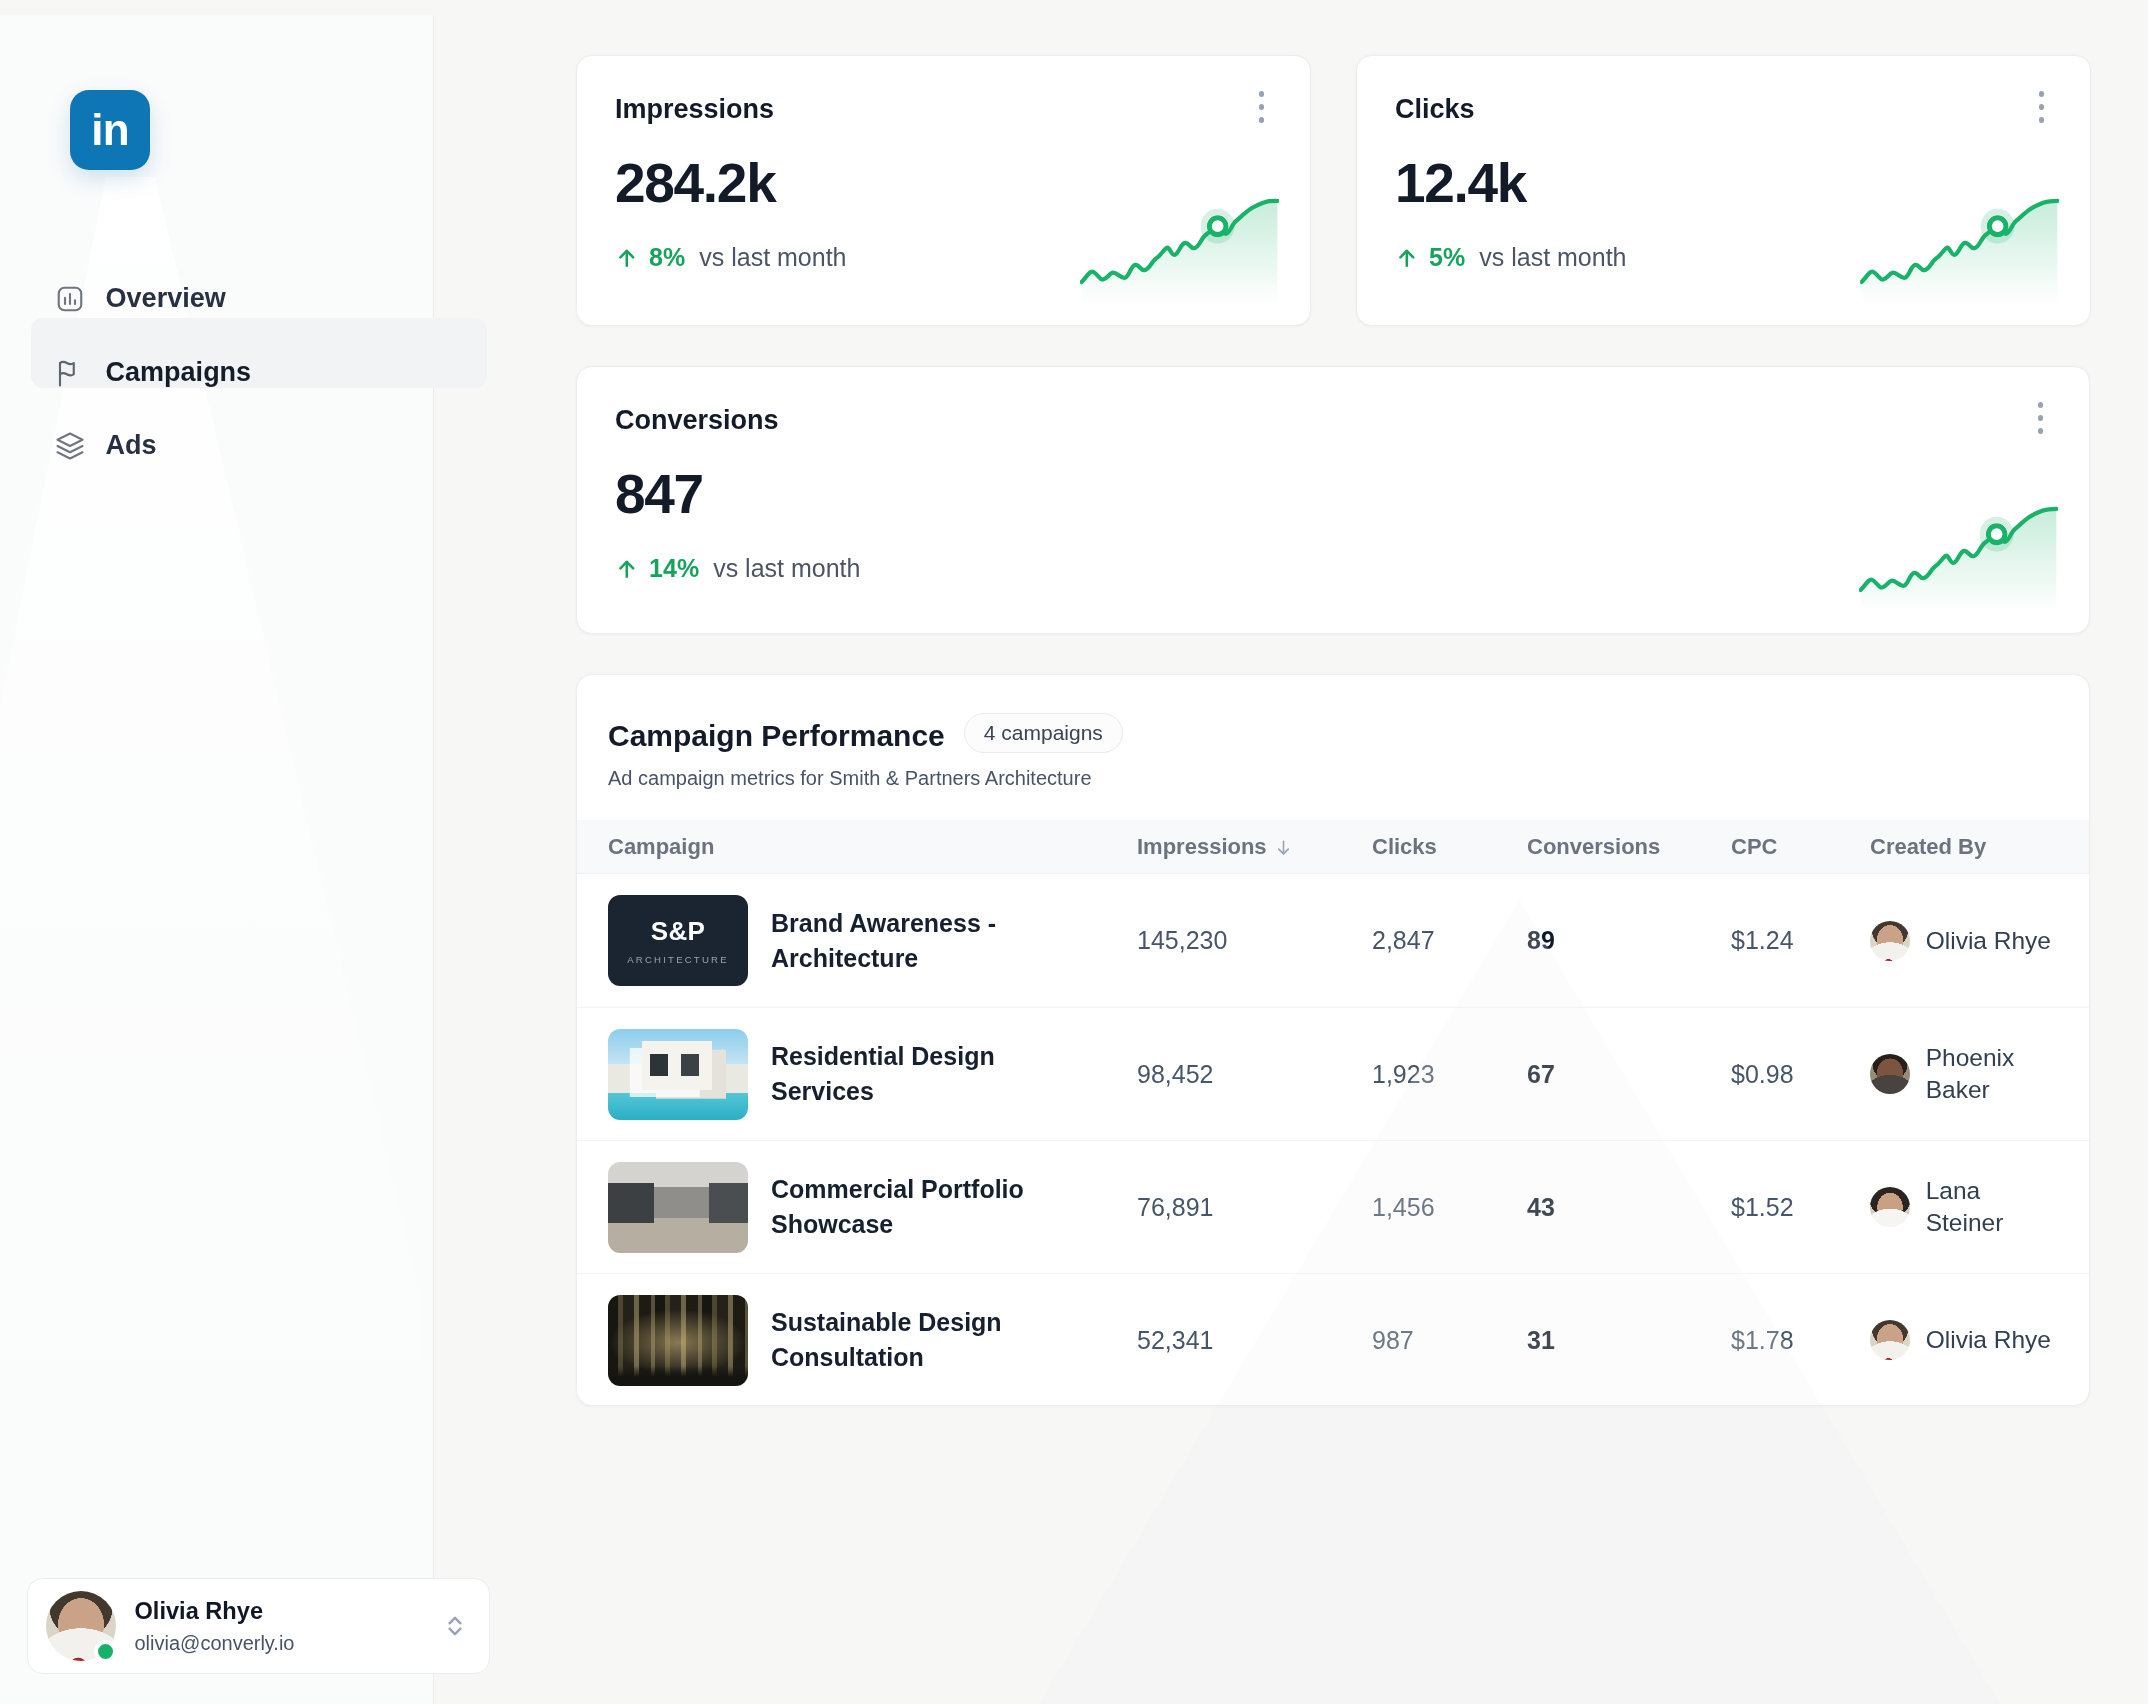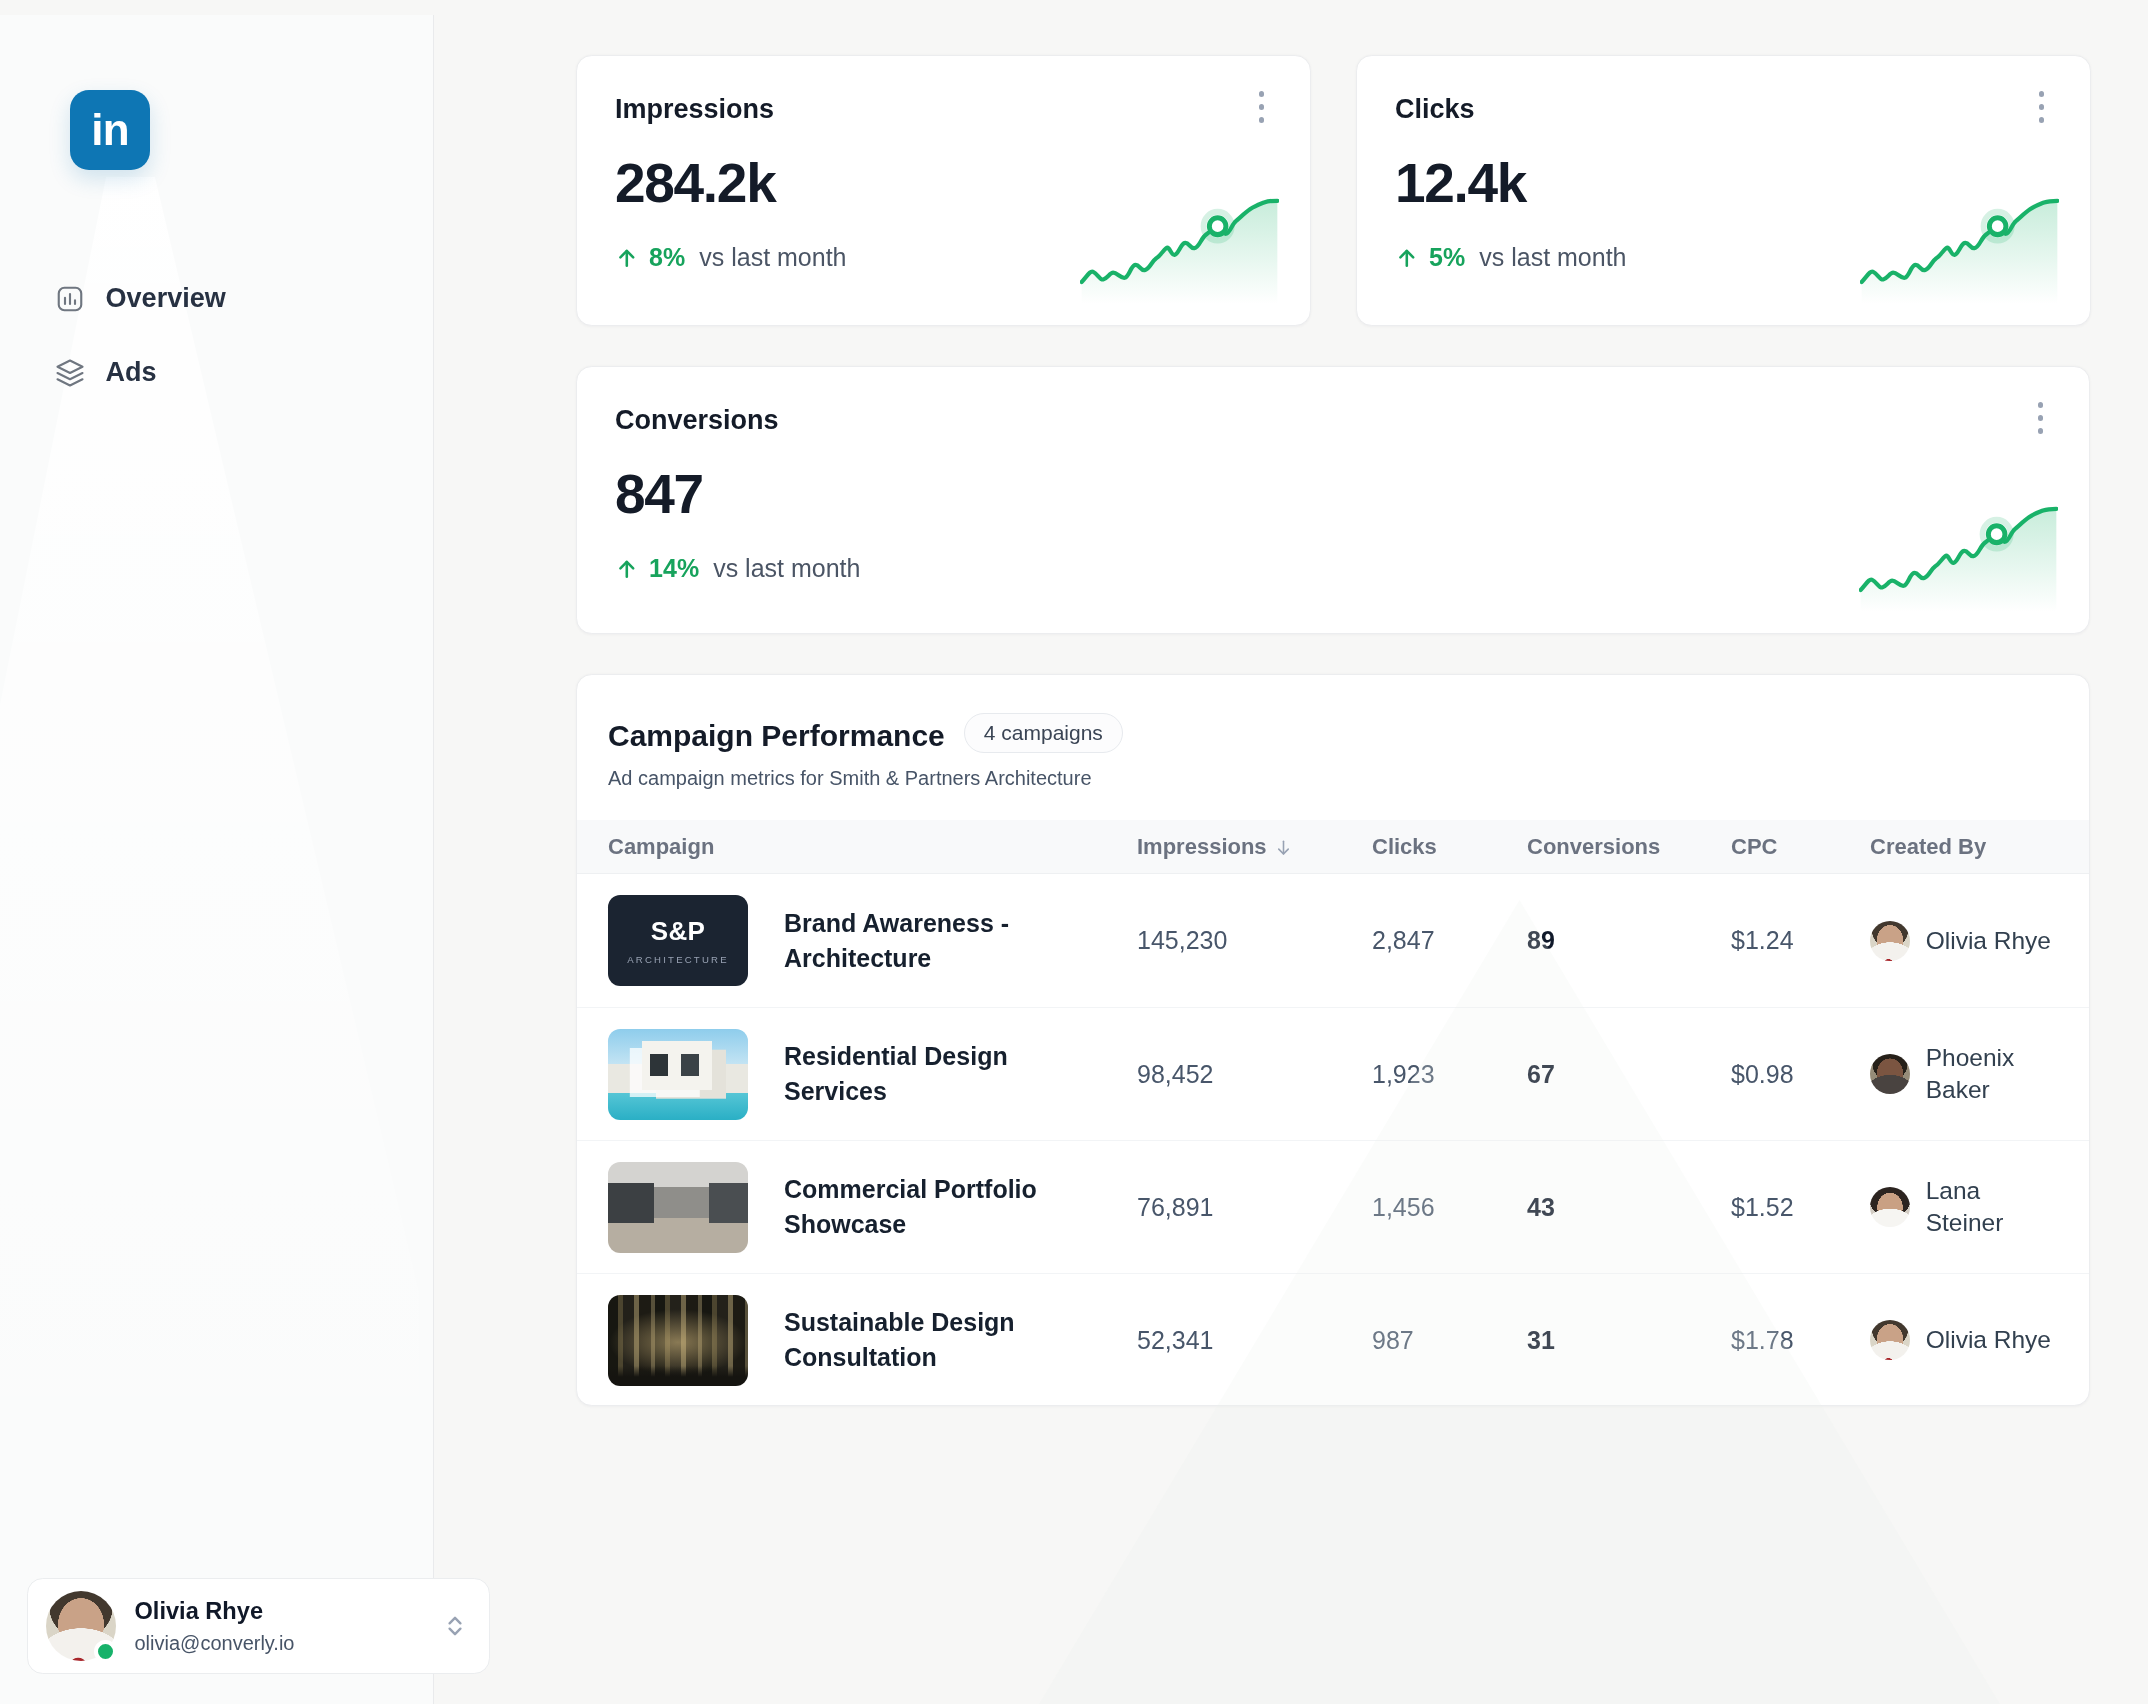--- a/index.html
+++ b/index.html
@@ -76,21 +76,21 @@
   .cp-title { font-size:30px; font-weight:700; color:#141b28; }
   .cp-badge { display:inline-flex; align-items:center; height:40px; padding:0 19px; border-radius:873px;
     border:1.7px solid #e7eaee; background:#fcfcfd; font-size:21px; font-weight:500; color:#3a4454; }
   .cp-subtitle { margin-top:14px; font-size:20px; color:#475467; }
   .tgrid { display:grid; grid-template-columns:529px 235px 155px 204px 139px 1fr; align-items:center; padding:0 31px; }
   .thead { margin-top:30px; height:54px; background:#f8f9fa; border-bottom:0.9px solid #eef0f2; }
   .th { font-size:22px; font-weight:700; color:#6b7280; display:flex; align-items:center; gap:7px; }
   .sort-icon { width:19px; height:19px; color:#98a2b3; }
   .trow { height:133px; cursor:pointer; }
   .trow + .trow { border-top:1.7px solid #f2f4f6; }
-  .name-cell { display:flex; align-items:center; gap:36px; }
+  .name-cell { display:flex; align-items:center; gap:23px; }
   .thumb { width:140px; height:91px; border-radius:12.2px; flex:0 0 auto; position:relative; overflow:hidden; }
   .camp-name { font-size:25px; font-weight:700; color:#16202e; line-height:35px; max-width:288px; }
   .cellv { font-size:25px; color:#48566a; }
   .cell-conv { font-size:25px; font-weight:700; color:#10192a; }
   .created { display:flex; align-items:center; gap:15.7px; }
   .created .avatar { width:40px; height:40px; flex:0 0 auto; }
   .created-name { font-size:24.5px; color:#32404f; line-height:32px; max-width:144px; }
 
   
   .thumb-sp { background:#1b2431; display:flex; flex-direction:column; align-items:center; justify-content:center; }
@@ -127,20 +127,29 @@
     <nav class="nav">
       <div class="nav-item">
         <span class="nicon">
           <svg viewBox="0 0 24 24" fill="none" stroke="#6f7680" stroke-width="1.7" stroke-linecap="round" stroke-linejoin="round">
             <rect x="3" y="3" width="18" height="18" rx="4.5"></rect>
               <path d="M8 16v-5M12 16V8M16 16v-3"></path>
           </svg>
         </span>
         <span class="nlabel">Overview</span>
       </div>
+      <div class="nav-item active">
+        <span class="nicon">
+          <svg viewBox="0 0 24 24" fill="none" stroke="#5d6570" stroke-width="1.7" stroke-linecap="round" stroke-linejoin="round">
+            <path d="M4 22V4"></path>
+              <path d="M4 4c1.5-1.2 3.5-1.2 5.5 0s4 1.2 5.5 0v9c-1.5 1.2-3.5 1.2-5.5 0s-4-1.2-5.5 0"></path>
+          </svg>
+        </span>
+        <span class="nlabel">Campaigns</span>
+      </div>
       <div class="nav-item">
         <span class="nicon">
           <svg viewBox="0 0 24 24" fill="none" stroke="#6f7680" stroke-width="1.7" stroke-linecap="round" stroke-linejoin="round">
             <path d="M12 2 22 7l-10 5L2 7l10-5z"></path>
               <path d="M2 12l10 5 10-5"></path>
               <path d="M2 17l10 5 10-5"></path>
           </svg>
         </span>
         <span class="nlabel">Ads</span>
       </div>

